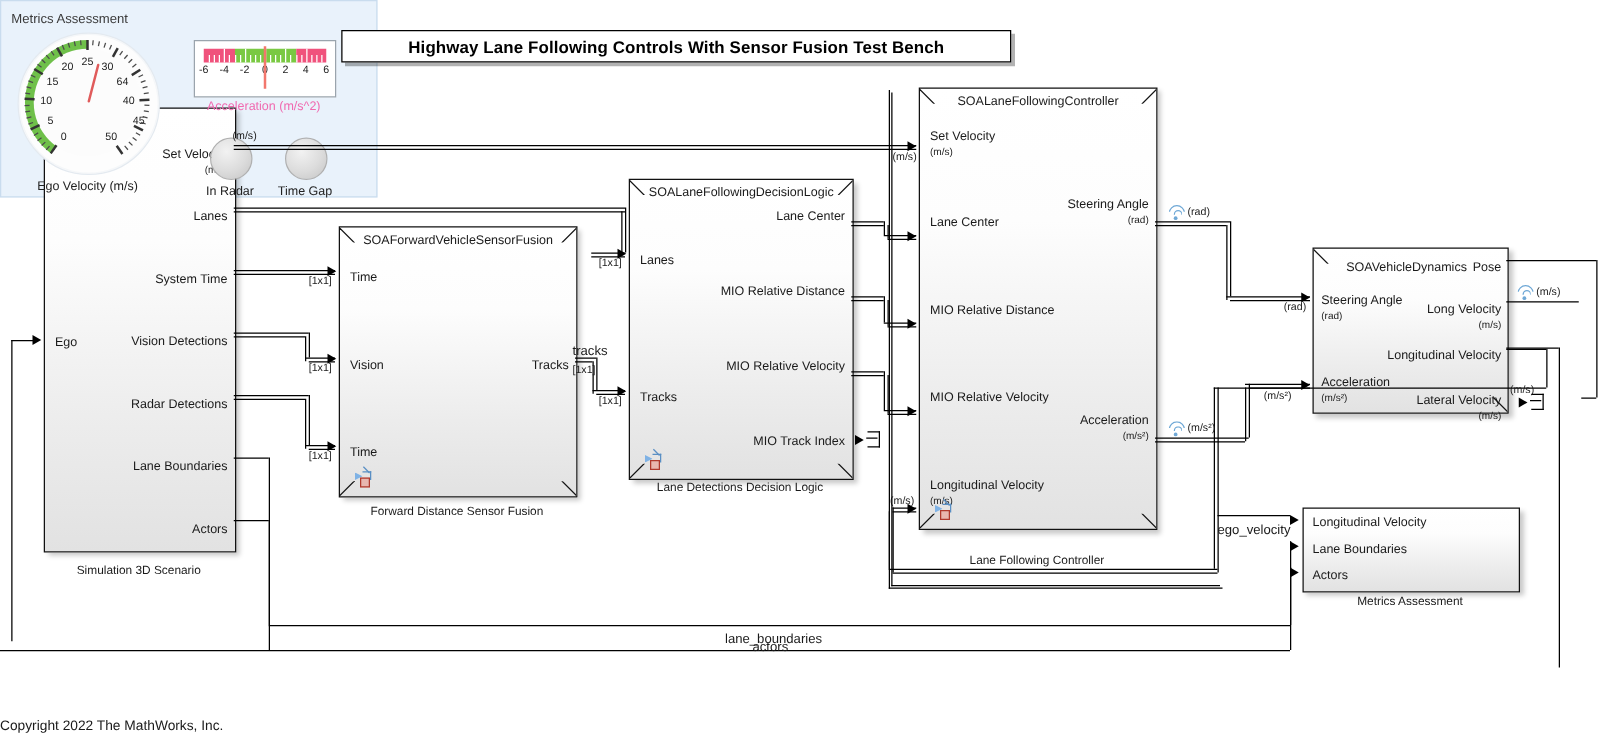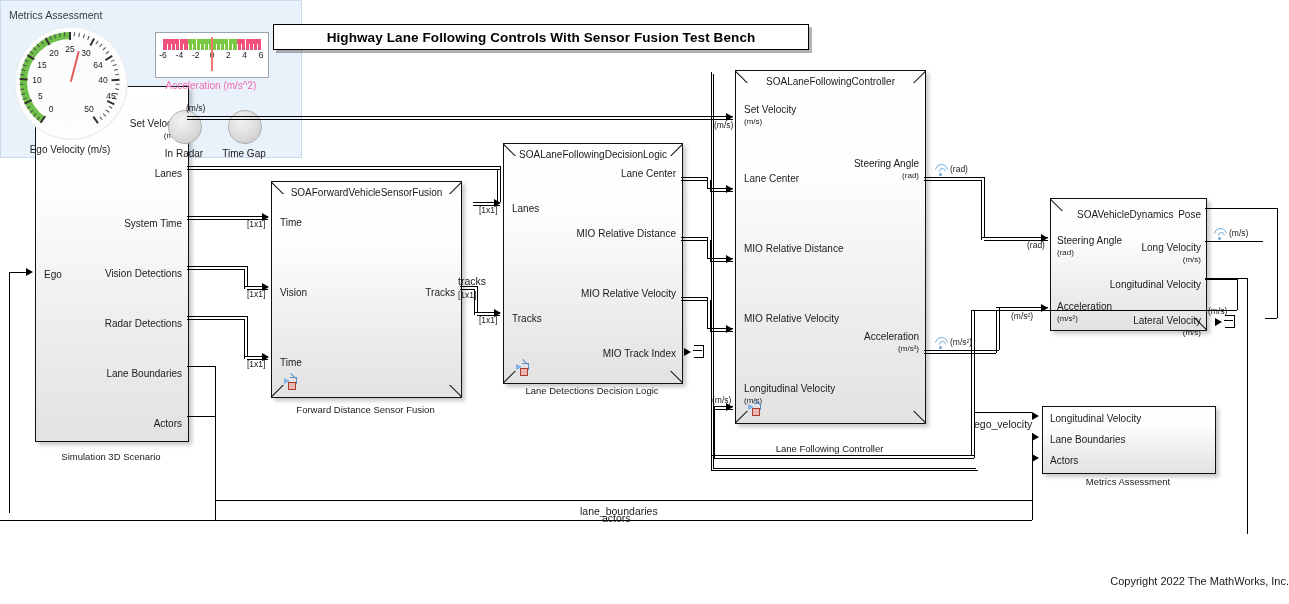--- a/index.html
+++ b/index.html
@@ -92,21 +92,21 @@
   .bar-cap{position:absolute;left:140px;top:80px;width:142px;text-align:center;
       font-size:10px;color:#f06ab0;}
 
   .lamp{position:absolute;width:32px;height:32px;border-radius:50%;
       background:radial-gradient(circle at 38% 32%,#f2f2f2 0%,#dcdcdc 55%,#c4c4c4 100%);
       border:1px solid #b0b0b0;}
   .lamp-cap{position:absolute;font-size:10px;color:#222;text-align:center;white-space:nowrap;}
 
   
   .frame{position:absolute;border:1.1px solid #000;background:transparent;}
-  #copyright{left:0;right:0;top:575px;text-align:right;font-size:11px;color:#1a1a1a;}
+  #copyright{left:0;right:0;top:575px;text-align:left;font-size:11px;color:#1a1a1a;}
 </style>
 </head>
 <body>
 
 <div id="title-banner" class="abs">
   <span>Highway Lane Following Controls With Sensor Fusion Test Bench</span>
 </div>
 
 <div class="block" id="blk-scenario" style="left:35px;top:86px;width:152px;height:354px;">
   <div class="port" style="left:8px;top:182px;">Ego</div>

